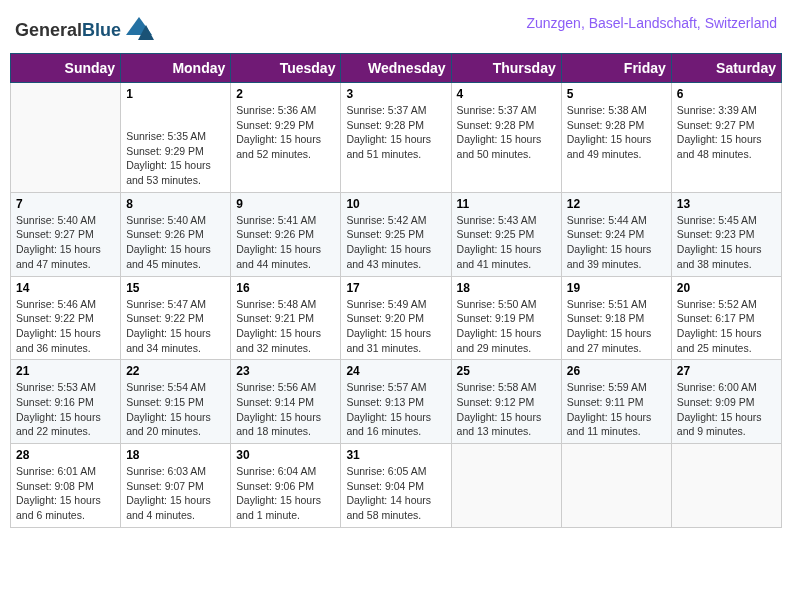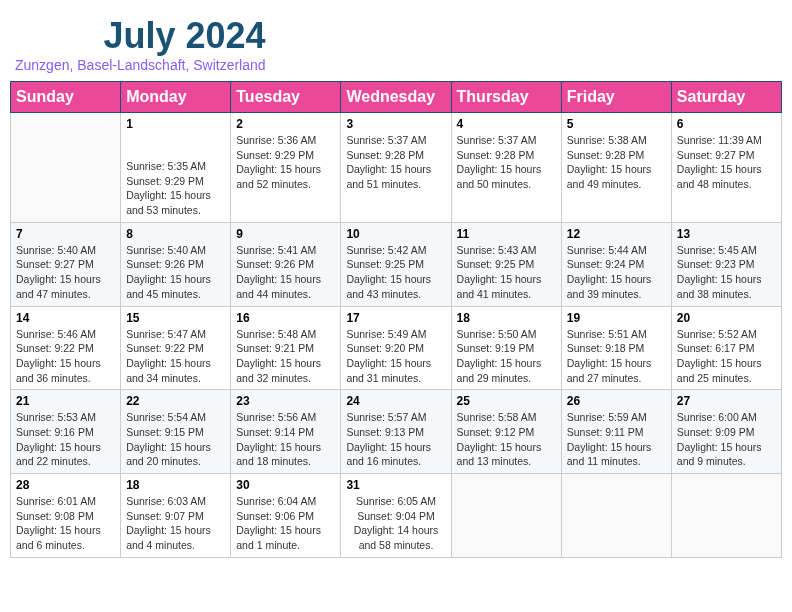--- a/index.html
+++ b/index.html
@@ -37,25 +37,25 @@
     .location-title {
       font-size: 14px;
       color: #8b5cf6;
     }
     .calendar {
       width: 100%;
       border-collapse: collapse;
       font-size: 11px;
     }
     .calendar th {
-      background-color: #ec4899;
+      background-color: #701a75;
       color: #fff;
-      text-align: left;
+      text-align: right;
       padding: 6px 5px;
-      font-size: 16px;
+      font-size: 14px;
       border: 1px solid #1a5276;
     }
     .calendar td {
       border: 1px solid #ccc;
       vertical-align: top;
       padding: 4px 5px;
       width: 110px;
       min-height: 80px;
       background: #fff;
     }
@@ -74,22 +74,30 @@
       line-height: 1.4;
     }
     .empty-cell {
       background: #f9f9f9 !important;
     }
   </style>
 </head>
 <body>
 
 <div class="header-area">
+  <div class="logo">
+    <div>
+      <span style="font-size:18px;font-weight:bold;color:#333;">General</span><span style="font-size:18px;font-weight:bold;color:#1a5276;">Blue</span>
+    </div>
+    <svg class="logo-icon" viewBox="0 0 30 30">
+      <polygon points="15,2 28,20 2,20" fill="#2471a3"></polygon>
+      <polygon points="22,10 30,25 14,25" fill="#1a5276"></polygon>
+    </svg>
+  </div>
   <div class="title-area">
-    <div class="month-title">July 2024</div>
     <div class="location-title">Zunzgen, Basel-Landschaft, Switzerland</div>
   </div>
 </div>
 
 <table class="calendar">
   <thead>
     <tr>
     <th>Sunday</th>
         <th>Monday</th>
         <th>Tuesday</th>
@@ -132,21 +140,21 @@
         </td>
         <td>
           <span class="day-number">5</span>
           <div class="day-info" style="white-space: pre-line;">Sunrise: 5:38 AM
 Sunset: 9:28 PM
 Daylight: 15 hours
 and 49 minutes.</div>
         </td>
         <td>
           <span class="day-number">6</span>
-          <div class="day-info" style="white-space: pre-line;">Sunrise: 11:39 AM
+          <div class="day-info" style="white-space: pre-line;">Sunrise: 3:39 AM
 Sunset: 9:27 PM
 Daylight: 15 hours
 and 48 minutes.</div>
         </td>
       </tr>
       <tr>
         <td>
           <span class="day-number">7</span>
           <div class="day-info" style="white-space: pre-line;">Sunrise: 5:40 AM
 Sunset: 9:27 PM
@@ -315,21 +323,21 @@
         </td>
         <td>
           <span class="day-number">30</span>
           <div class="day-info" style="white-space: pre-line;">Sunrise: 6:04 AM
 Sunset: 9:06 PM
 Daylight: 15 hours
 and 1 minute.</div>
         </td>
         <td>
           <span class="day-number">31</span>
-          <div class="day-info" style="white-space: pre-line; text-align: center;">Sunrise: 6:05 AM
+          <div class="day-info" style="white-space: pre-line;">Sunrise: 6:05 AM
 Sunset: 9:04 PM
 Daylight: 14 hours
 and 58 minutes.</div>
         </td>
         <td class="empty-cell"></td>
         <td class="empty-cell"></td>
         <td class="empty-cell"></td>
       </tr>
     </tbody>
 </table>

